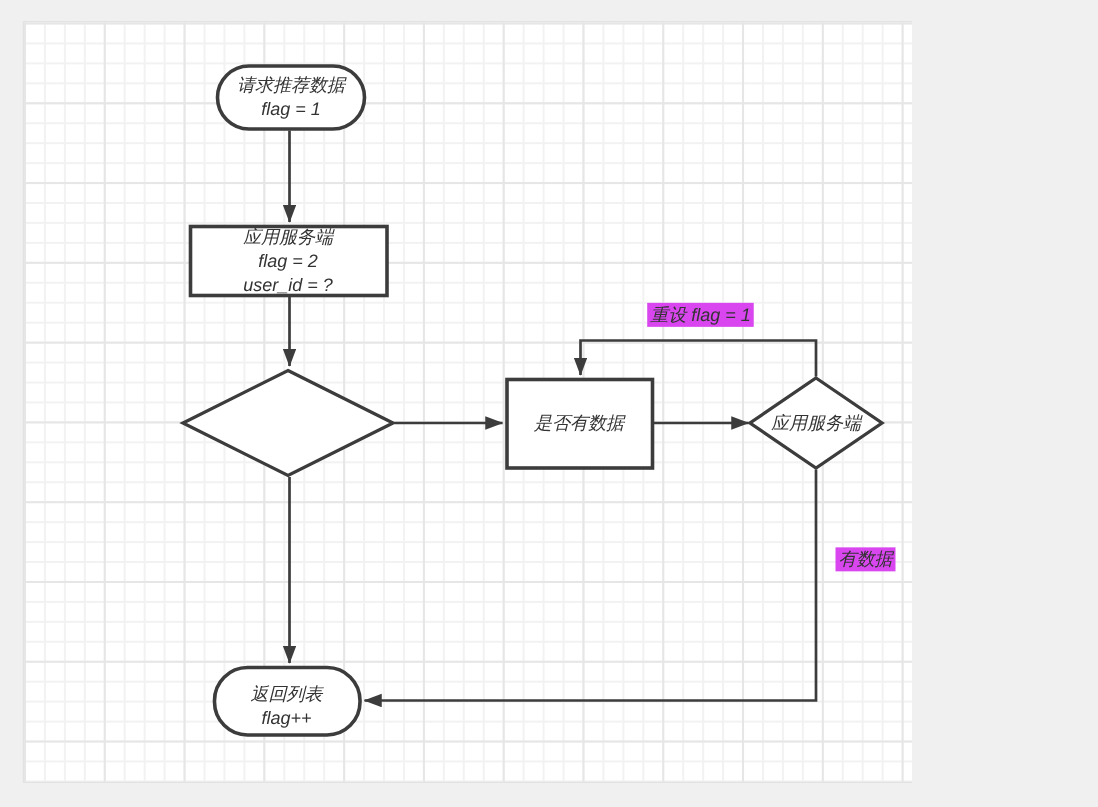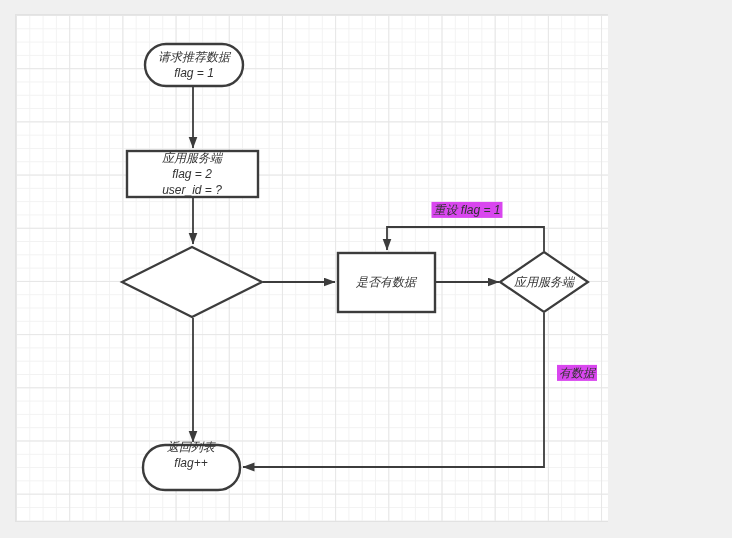--- a/index.html
+++ b/index.html
@@ -98,20 +98,20 @@
 
   <div class="node-label" style="left:192px; top:174px;">应用服务端
 flag = 2
 user_id = ?</div>
 
 
   <div class="node-label" style="left:386px; top:282px;">是否有数据</div>
 
   <div class="node-label" style="left:544px; top:282px;">应用服务端</div>
 
-  <div class="node-label" style="left:191px; top:455px;">返回列表
+  <div class="node-label" style="left:191px; top:471px;">返回列表
 flag++</div>
 
   <div class="edge-label" style="left:467px; top:210px;">重设 flag = 1</div>
 
   <div class="edge-label" style="left:577px; top:373px;">有数据</div>
 
 </div>
 
 </body></html>

